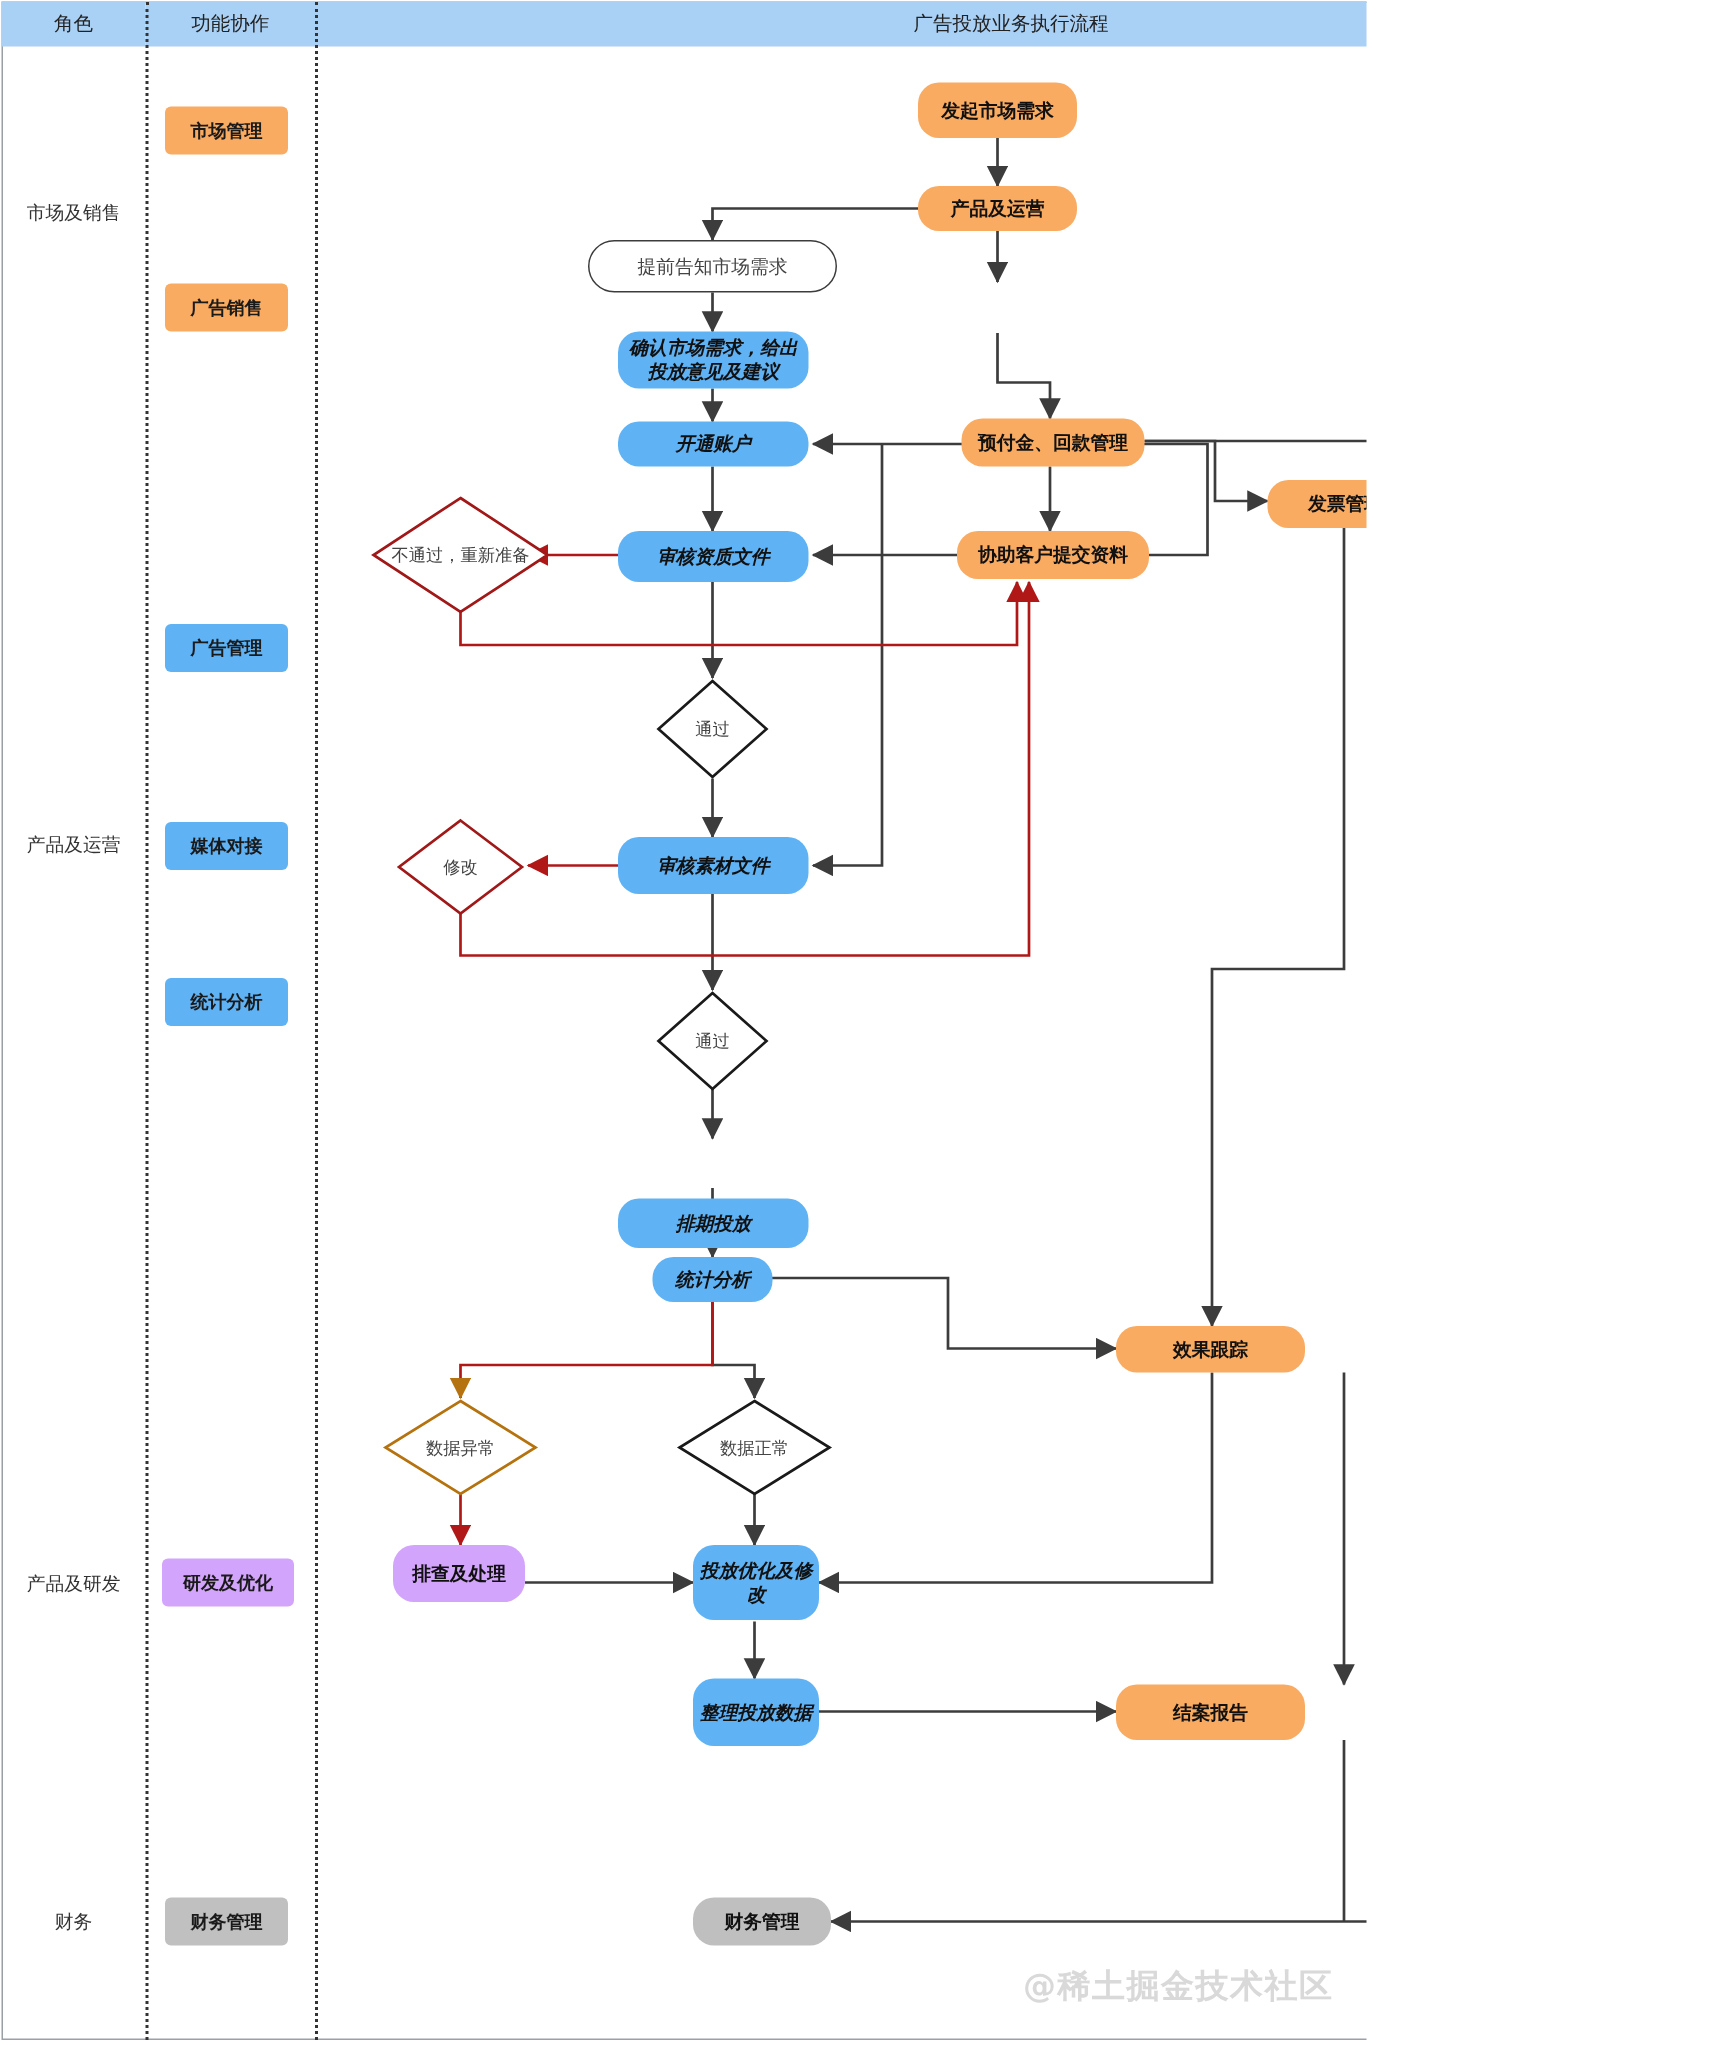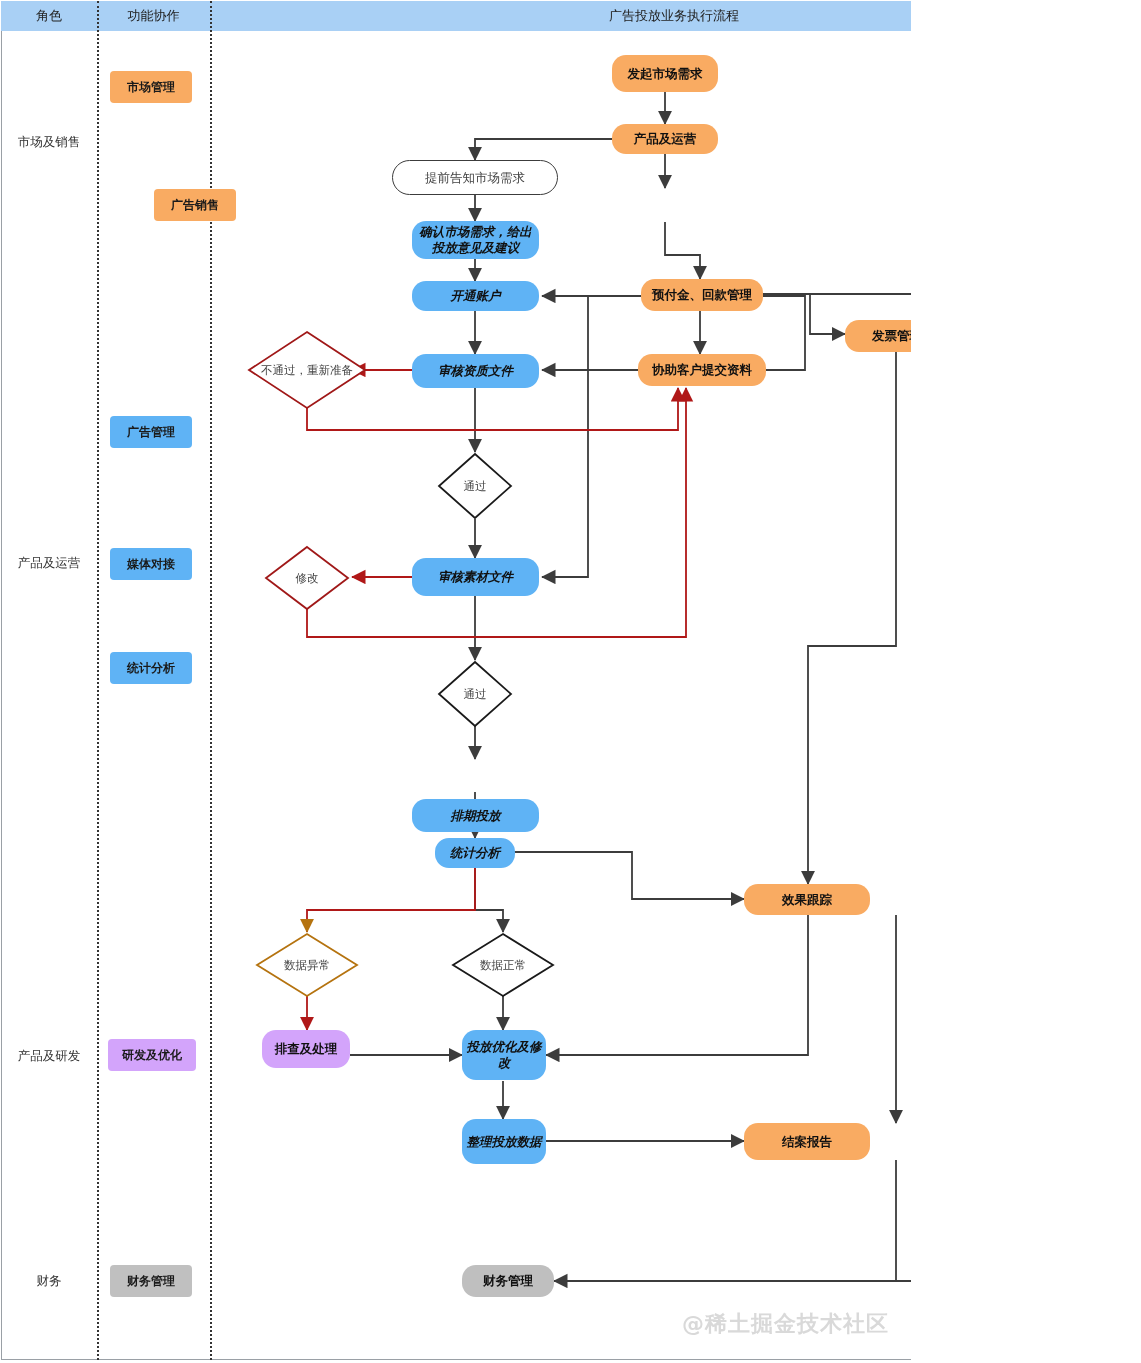--- a/index.html
+++ b/index.html
@@ -65,21 +65,21 @@
 
   <div class="vsep" style="left:97px;"></div>
   <div class="vsep" style="left:210px;"></div>
 
   <div class="role" style="top:134px;">市场及销售</div>
   <div class="role" style="top:555px;">产品及运营</div>
   <div class="role" style="top:1048px;">产品及研发</div>
   <div class="role" style="top:1273px;">财务</div>
 
   <div class="chip c-or" style="top:71px;">市场管理</div>
-  <div class="chip c-or" style="top:189px;margin-left:44px;">广告销售</div>
+  <div class="chip c-or" style="top:189px;">广告销售</div>
   <div class="chip c-bl" style="top:416px;">广告管理</div>
   <div class="chip c-bl" style="top:548px;">媒体对接</div>
   <div class="chip c-bl" style="top:652px;">统计分析</div>
   <div class="chip c-pu" style="top:1039px;left:108px;width:88px;">研发及优化</div>
   <div class="chip c-gy" style="top:1265px;">财务管理</div>
 
   <svg class="edges" viewBox="0 0 1141 1363">
     <defs>
       <marker id="ahD" markerWidth="9" markerHeight="9" refX="7.5" refY="4" orient="auto">
         <path d="M0,0 L8,4 L0,8 z" fill="#3c3c3c"></path>

